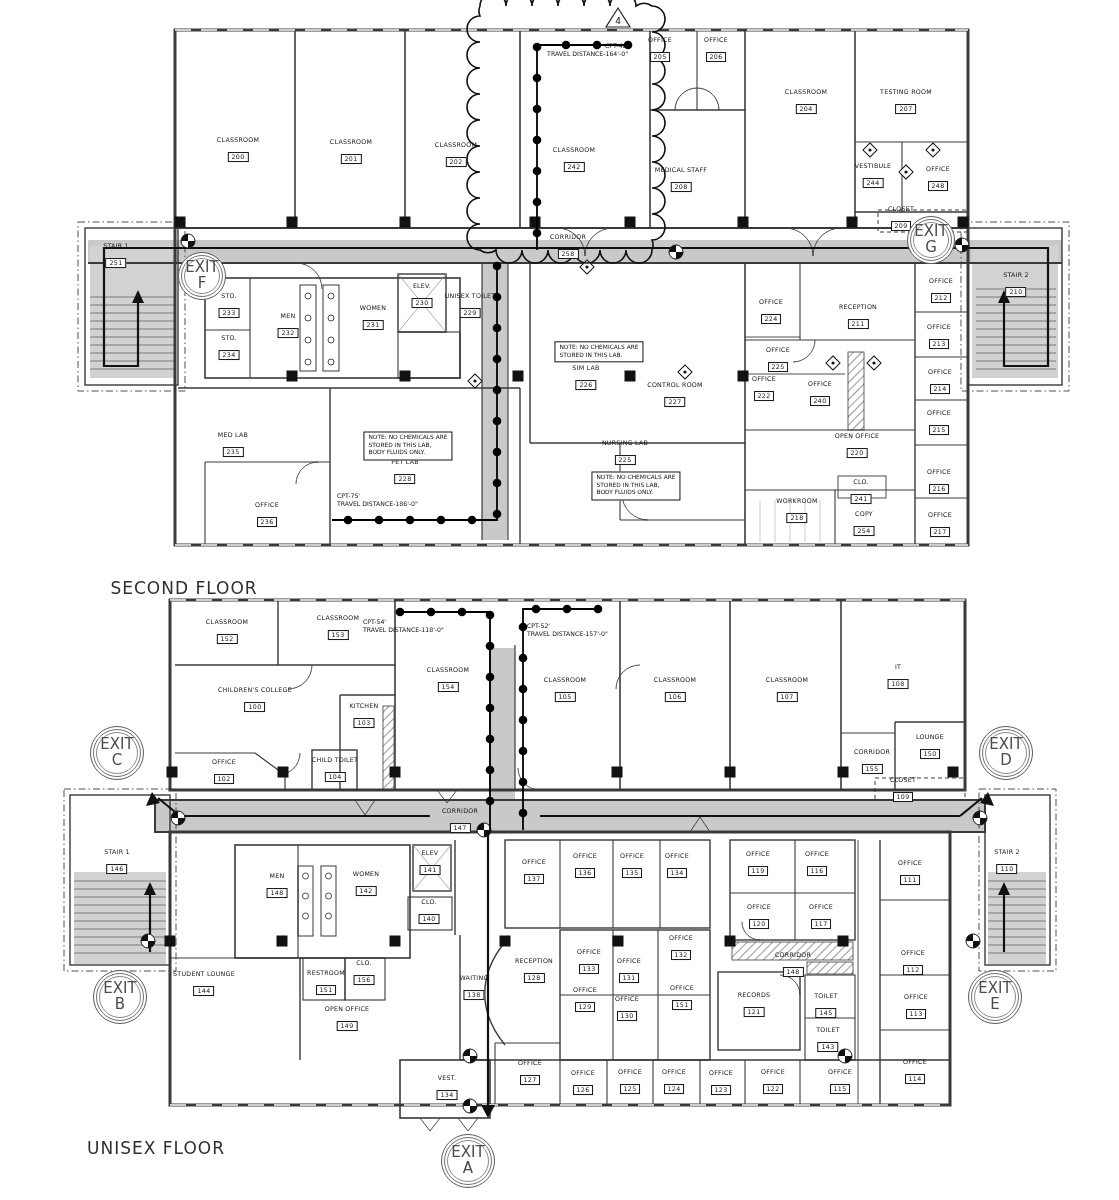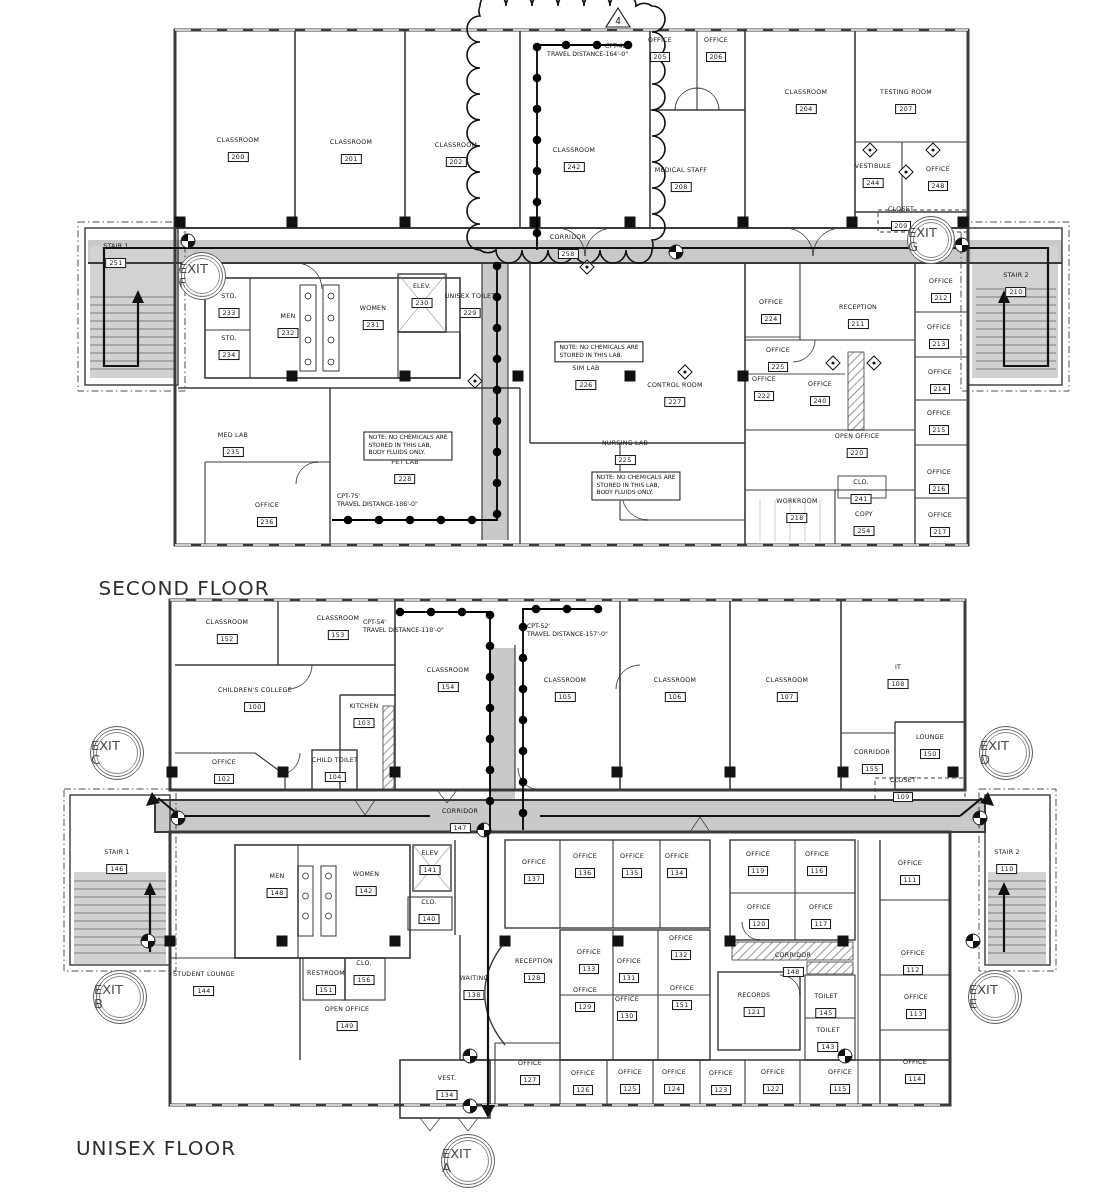--- a/index.html
+++ b/index.html
@@ -10,23 +10,23 @@
   .room{position:absolute;transform:translate(-50%,-50%);text-align:center;white-space:nowrap;color:#141414;z-index:5}
   .room .rname{font-size:6.3px;letter-spacing:.25px;line-height:1.1}
   .room .rnum{display:inline-block;border:1px solid #141414;background:#fff;padding:0 3px;
               font-size:6.3px;margin-top:1px;letter-spacing:.3px;line-height:1.3}
   .note{position:absolute;transform:translate(-50%,-50%);border:1px solid #141414;background:#fff;
         padding:2px 4px;font-size:5.9px;line-height:1.3;text-align:left;white-space:nowrap;z-index:6;color:#111}
   .tlabel{position:absolute;font-size:6.2px;line-height:1.35;white-space:nowrap;z-index:6;color:#111}
   .exit{position:absolute;transform:translate(-50%,-50%);border:1.4px solid #5a5a5a;border-radius:50%;z-index:6;background:#fff}
   .exit::before{content:"";position:absolute;inset:2px;border:1px solid #6f6f6f;border-radius:50%}
   .exit::after{content:"";position:absolute;inset:5px;border:1px solid #8a8a8a;border-radius:50%}
-  .exit .etxt{position:absolute;inset:0;display:flex;flex-direction:column;align-items:flex-start;
-              justify-content:center;font-size:13px;color:#4c4c4c;line-height:1.05;z-index:2}
-  .floor-title{position:absolute;transform:translate(-50%,-50%);font-size:20px;letter-spacing:1px;
+  .exit .etxt{position:absolute;inset:0;display:flex;flex-direction:column;align-items:center;
+              justify-content:center;font-size:15px;color:#4c4c4c;line-height:1.05;z-index:2}
+  .floor-title{position:absolute;transform:translate(-50%,-50%);font-size:17px;letter-spacing:1px;
                color:#2e2e2e;white-space:nowrap;z-index:6}
 </style>
 </head>
 <body>
 
 <svg class="layer" id="plan" width="1119" height="1200" viewBox="0 0 1119 1200">
   <defs>
     <pattern id="risH" width="8" height="8" patternUnits="userSpaceOnUse">
       <line x1="0" y1="1" x2="8" y2="1" stroke="#7a7a7a" stroke-width="1"></line>
     </pattern>

